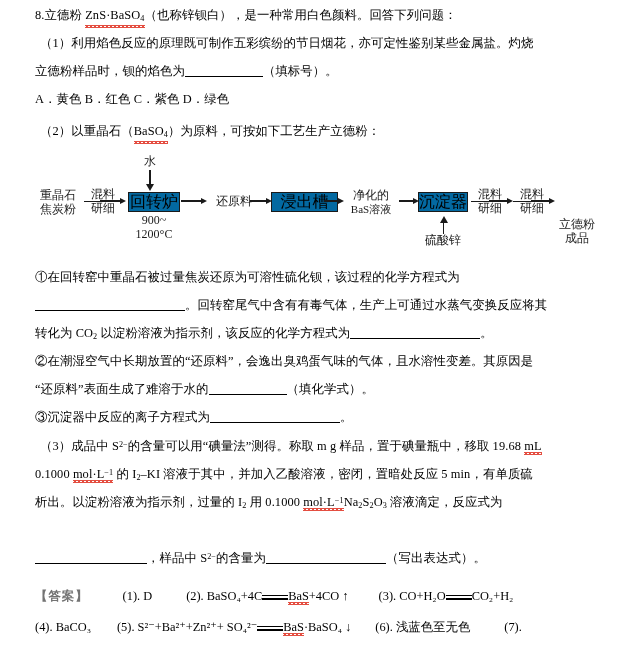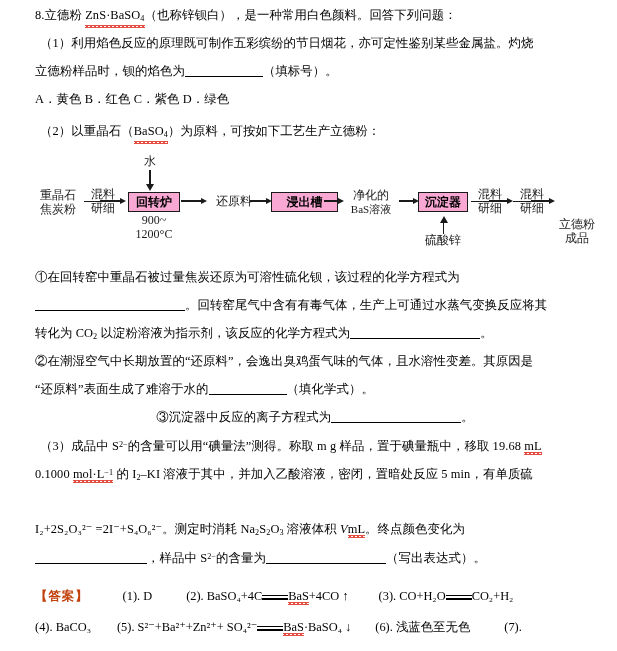--- a/index.html
+++ b/index.html
@@ -78,28 +78,27 @@
     line-height: 13px;
     text-align: center;
     white-space: nowrap;
     color: #1a1a1a;
   }
   .fl-lbl.two { line-height: 13.5px; }
   .fl-box {
     position: absolute;
     border: 1.4px solid #1a1a1a;
     box-sizing: border-box;
-    font-size: 12px;
+    font-size: 16px;
     line-height: 1;
     display: flex;
     align-items: center;
     justify-content: center;
-    background: #f9a8d4;
+    background: #0369a1;
     white-space: nowrap;
-    font-weight: bold;
   }
   .fl-arrow {
     position: absolute;
     height: 8px;
   }
   .fl-arrow .shaft {
     position: absolute;
     left: 0; top: 3.2px;
     height: 1.6px;
     background: #1a1a1a;
@@ -133,21 +132,21 @@
 
   
   .ans-line {
     position: absolute;
     left: 35px;
     font-size: 12.4px;
     line-height: 14px;
     white-space: nowrap;
   }
   .ans-tag {
-    color: #c2410c;
+    color: #737373;
     font-weight: 600;
     letter-spacing: 1px;
   }
   .eq {
     display: inline-block;
     position: relative;
     vertical-align: middle;
     width: 26px;
     height: 9px;
   }
@@ -276,36 +275,36 @@
   <div class="ln" style="top:326px;">
     <span>转化为 CO</span><sub>2</sub><span> 以淀粉溶液为指示剂，该反应的化学方程式为</span><span class="fill f-long"></span><span>。</span>
   </div>
 
   <div class="ln" style="top:354px;">②在潮湿空气中长期放置的“还原料”，会逸出臭鸡蛋气味的气体，且水溶性变差。其原因是</div>
 
   <div class="ln" style="top:382px;">
     <span>“还原料”表面生成了难溶于水的</span><span class="fill f-short"></span><span>（填化学式）。</span>
   </div>
 
-  <div class="ln" style="top:410px;text-align:center;">
+  <div class="ln" style="top:410px;">
     <span>③沉淀器中反应的离子方程式为</span><span class="fill f-long"></span><span>。</span>
   </div>
 
   <div class="ln indent" style="top:438px;">
     <span>（3）成品中 S</span><sup>2−</sup><span>的含量可以用“碘量法”测得。称取 m g 样品，置于碘量瓶中，移取 19.68 </span><span class="sq">mL</span>
   </div>
 
   <div class="ln" style="top:466px;">
     <span>0.1000 </span><span class="sq"><span>mol·L</span><sup>−1</sup></span><span> 的 I</span><sub>2</sub><span>–KI 溶液于其中，并加入乙酸溶液，密闭，置暗处反应 5 min，有单质硫</span>
   </div>
 
-
-  <div class="ln" style="top:522px;">
-    <span>I₂+2S₂O₃²⁻ =2I⁻+S₄O₆²⁻</span><span>。测定时消耗 Na</span><sub>2</sub><span>S</span><sub>2</sub><span>O</span><sub>3</sub><span> 溶液体积 </span><em>V</em><span class="sq">mL</span><span>。终点颜色变化为</span>
-  </div>
+  <div class="ln" style="top:494px;">
+    <span>析出。以淀粉溶液为指示剂，过量的 I</span><sub>2</sub><span> 用 0.1000 </span><span class="sq"><span>mol·L</span><sup>−1</sup></span><span><span>Na</span><sub>2</sub><span>S</span><sub>2</sub><span>O</span><sub>3</sub></span><span> 溶液滴定，反应式为</span>
+  </div>
+
 
   <div class="ln" style="top:550px;">
     <span class="fill f-mid"></span><span>，样品中 S</span><sup>2−</sup><span>的含量为</span><span class="fill f-ans"></span><span>（写出表达式）。</span>
   </div>
 
   <div class="ans-line" style="top:589px;">
     <span class="ans-tag">【答案】</span><span class="sp" style="width:34px;"></span><span>(1).</span> <span>D</span><span class="sp" style="width:34px;"></span><span>(2).</span> <span>BaSO₄+4C</span><span class="eq"></span><span class="sq">BaS</span><span>+4CO ↑</span><span class="sp" style="width:30px;"></span><span>(3).</span> <span>CO+H₂O</span><span class="eq"></span><span>CO₂+H₂</span>
   </div>
 
   <div class="ans-line" style="top:620px;">

